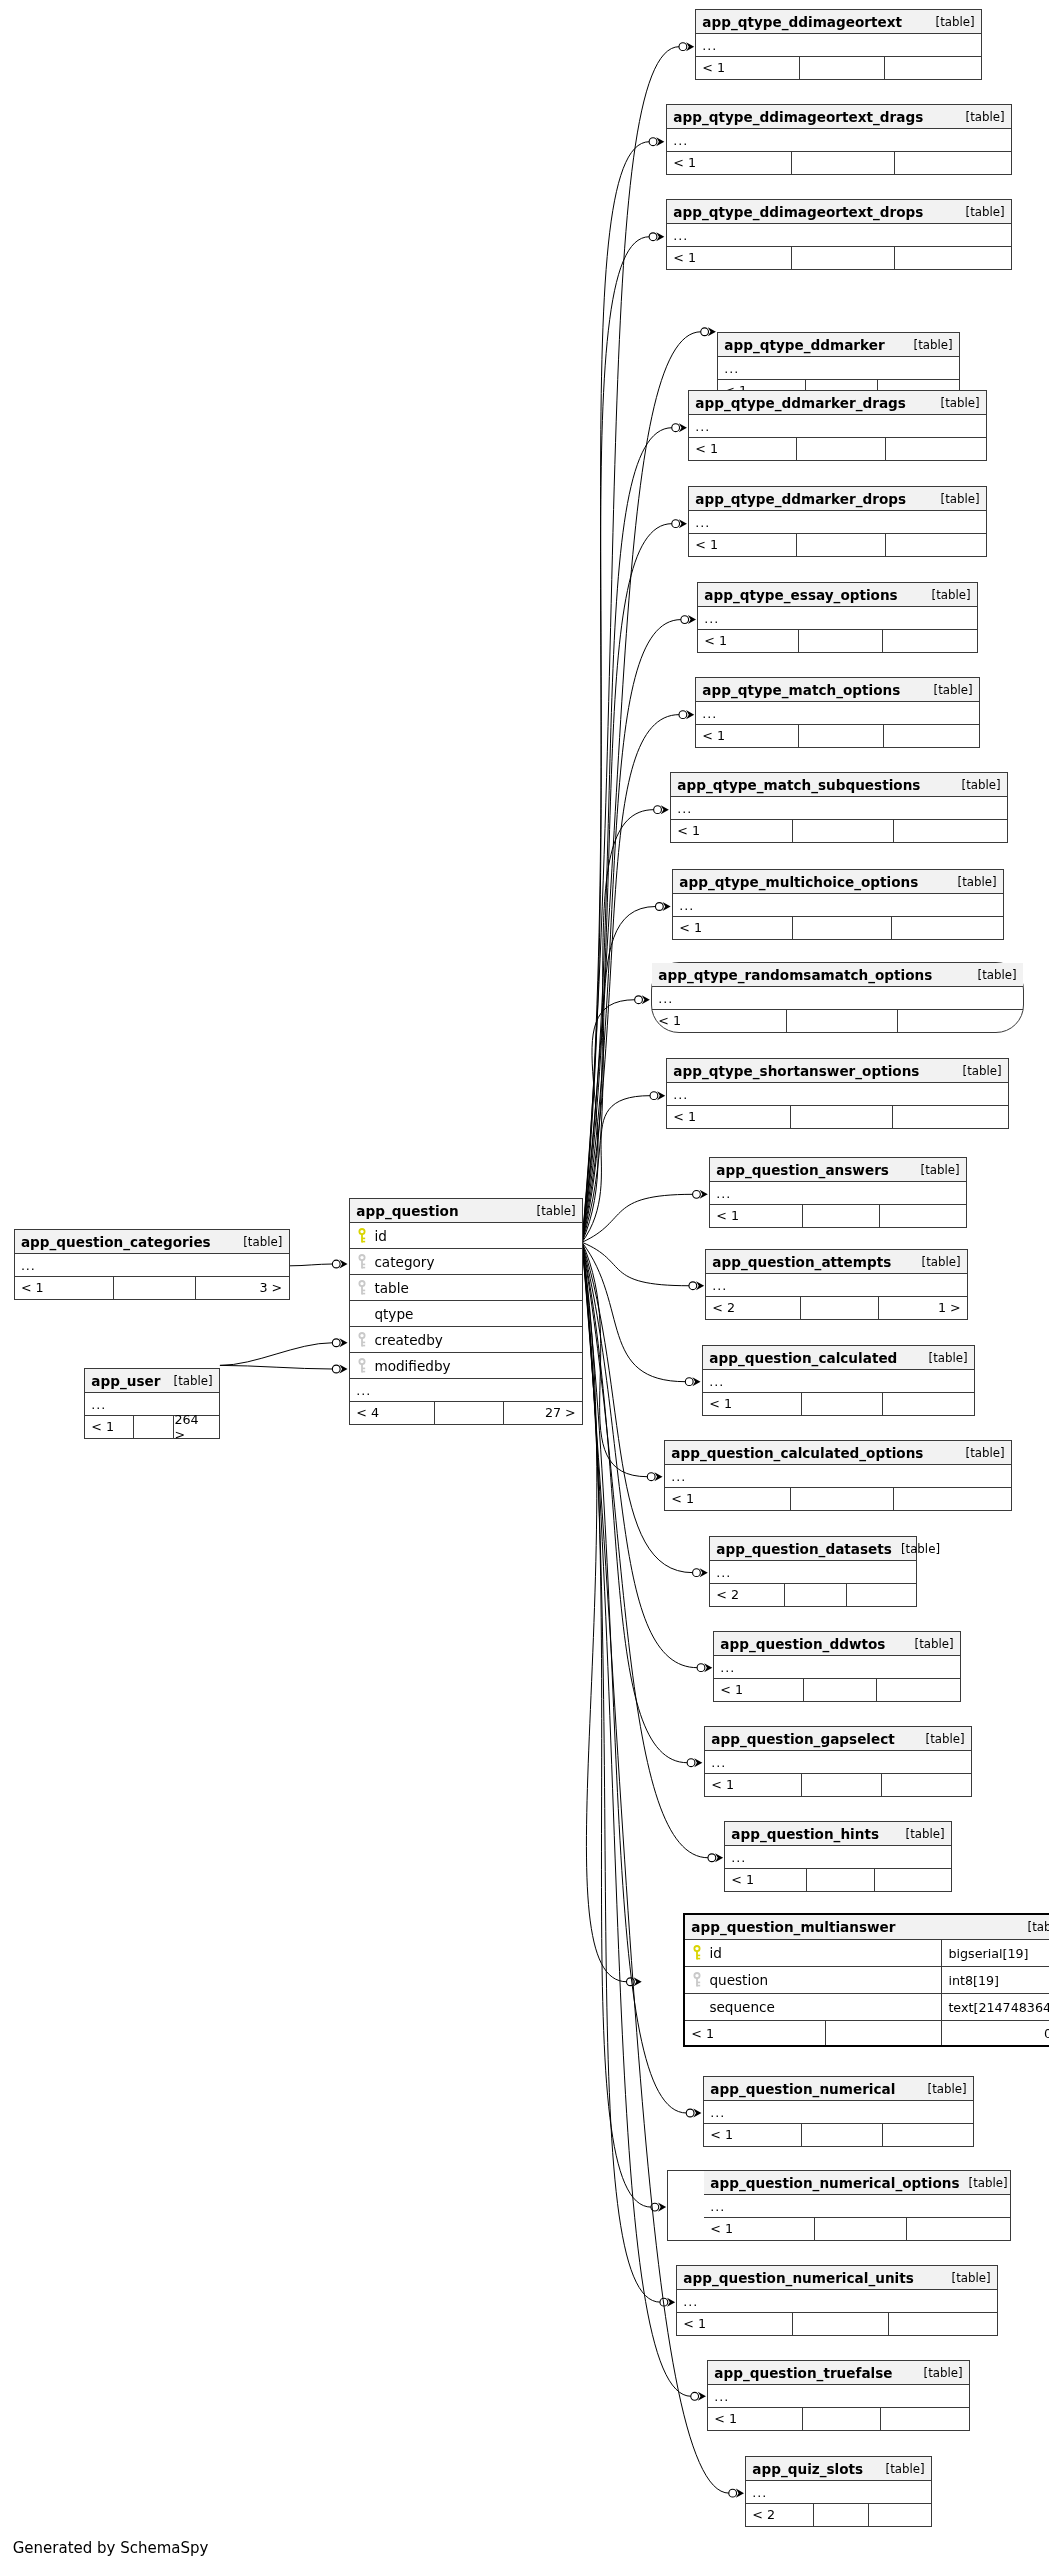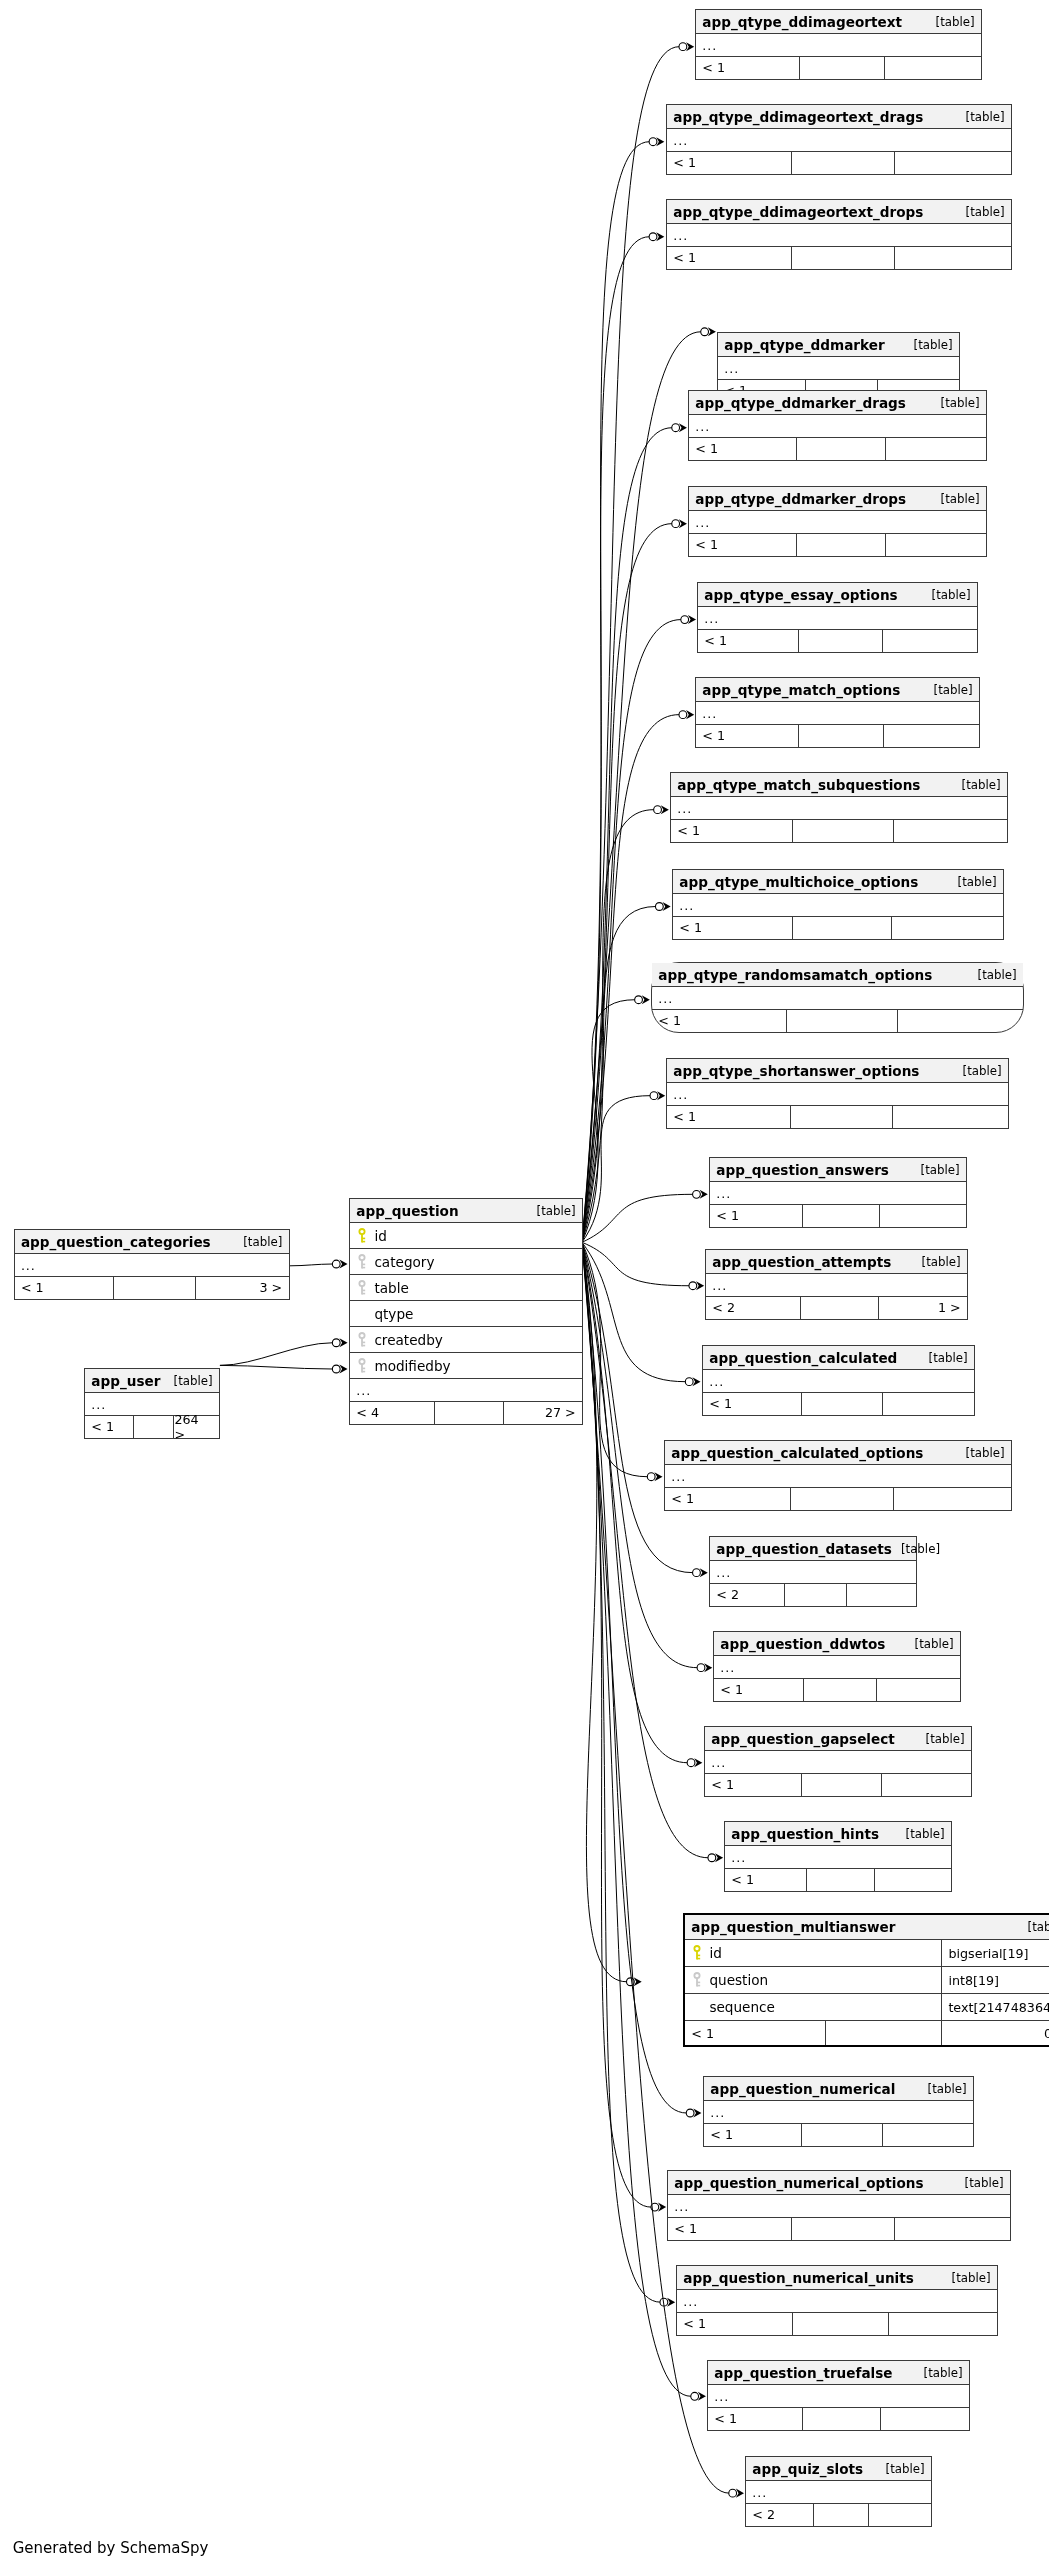--- a/index.html
+++ b/index.html
@@ -468,21 +468,21 @@
         <span class="tname">app_question_numerical</span>
         <span class="ttag">[table]</span>
       </div>
       <div class="tellipsis">...</div>
       <div class="tstats">
         <div class="c c1">&lt; 1</div>
         <div class="c c2"></div>
         <div class="c c3"></div>
       </div>
     </div>
-    <div class="tbox" style="left: 667px; top: 2170px; width: 344px;">
+    <div class="tbox" style="left: 667px; top: 2170px; width: 344px; padding-left: 36px;">
       <div class="thead">
         <span class="tname">app_question_numerical_options</span>
         <span class="ttag">[table]</span>
       </div>
       <div class="tellipsis">...</div>
       <div class="tstats">
         <div class="c c1">&lt; 1</div>
         <div class="c c2"></div>
         <div class="c c3"></div>
       </div>

